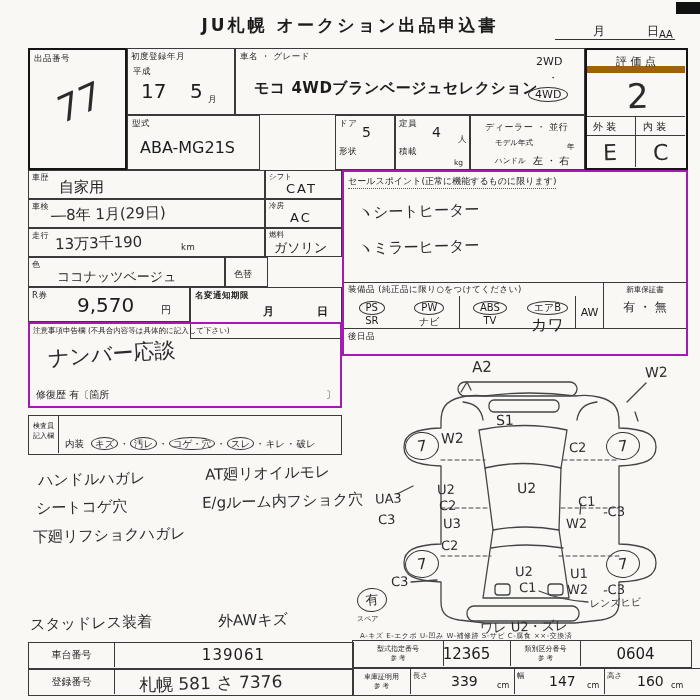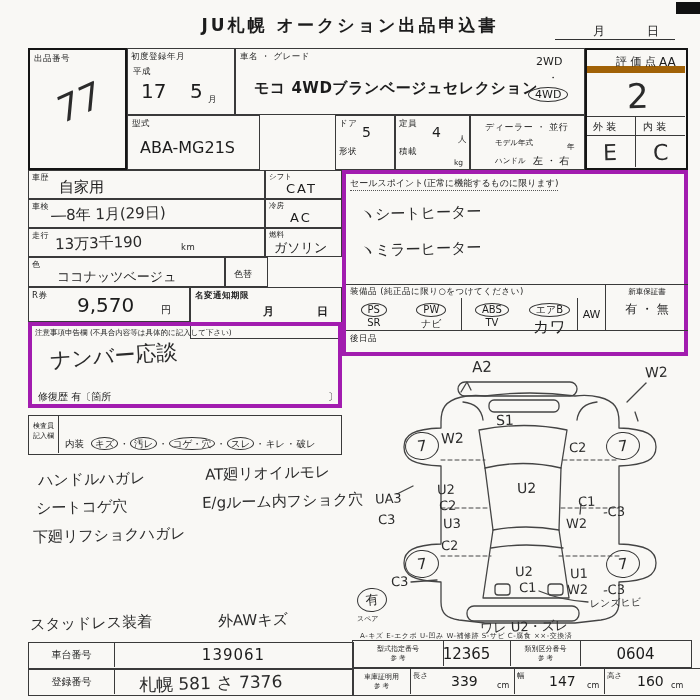--- a/index.html
+++ b/index.html
@@ -2,21 +2,21 @@
 <html><head>
 <meta charset="utf-8">
 <style>
   html,body{margin:0;padding:0;}
   body{width:700px;height:700px;background:#f9f8f5;position:relative;
        font-family:"DejaVu Sans","Liberation Sans",sans-serif;color:#1c1c1c;}
   .sheet{position:absolute;left:0;top:0;width:700px;height:700px;overflow:hidden;}
   .c{position:absolute;box-sizing:border-box;}
   .cell{position:absolute;box-sizing:border-box;border:1px solid #3a3a3a;background:transparent;}
   .thick{border:2.5px solid #151515;}
-  .med{border:4px solid #a21caf;}
+  .med{border:2px solid #a21caf;}
   .lbl{font-size:8.5px;color:#222;letter-spacing:.5px;white-space:nowrap;}
   .tiny{font-size:7.5px;}
   .print{white-space:nowrap;}
   .hw{color:#2b2b2b;white-space:nowrap;transform:rotate(-1.5deg);}
   .circ{display:inline-block;border:1.5px solid #333;border-radius:50%;padding:0 6px;line-height:1.2;}
   .title{width:100%;text-align:center;font-size:17px;font-weight:bold;letter-spacing:3px;}
   .dmark{position:absolute;font-size:13px;color:#2b2b2b;white-space:nowrap;transform:rotate(-2deg);}
   .wheel7{position:absolute;width:32px;height:26px;border:1.6px solid #333;border-radius:50%;
           display:flex;align-items:center;justify-content:center;font-size:15px;color:#2b2b2b;transform:rotate(-6deg);}
   .sep{padding:0 1px;}
@@ -24,21 +24,21 @@
 </style>
 </head>
 <body>
 
 <div class="sheet">
 
   <div class="c title" style="left:0;top:14px;">JU札幌 オークション出品申込書</div>
   <div class="c" style="left:555px;top:20px;width:120px;height:20px;border-bottom:1.5px solid #333;">
     <span class="c" style="left:38px;top:3px;font-size:12px;">月</span>
     <span class="c" style="left:92px;top:3px;font-size:12px;">日</span>
-    <span class="c" style="left:104px;top:9px;font-size:12px;margin-top:26px;">AA</span>
+    <span class="c" style="left:104px;top:9px;font-size:10px;">AA</span>
   </div>
   <div class="c" style="left:676px;top:2px;width:24px;height:12px;background:#111;"></div>
 
   <div class="cell thick" style="left:28px;top:48px;width:99px;height:122px;">
     <span class="c lbl" style="left:4px;top:3px;">出品番号</span>
     <span class="c hw" style="left:26px;top:32px;font-size:36px;transform:rotate(-24deg) skewX(-10deg);">77</span>
   </div>
 
   <div class="cell" style="left:127px;top:48px;width:108px;height:67px;">
     <span class="c lbl" style="left:3px;top:2px;">初度登録年月</span>

